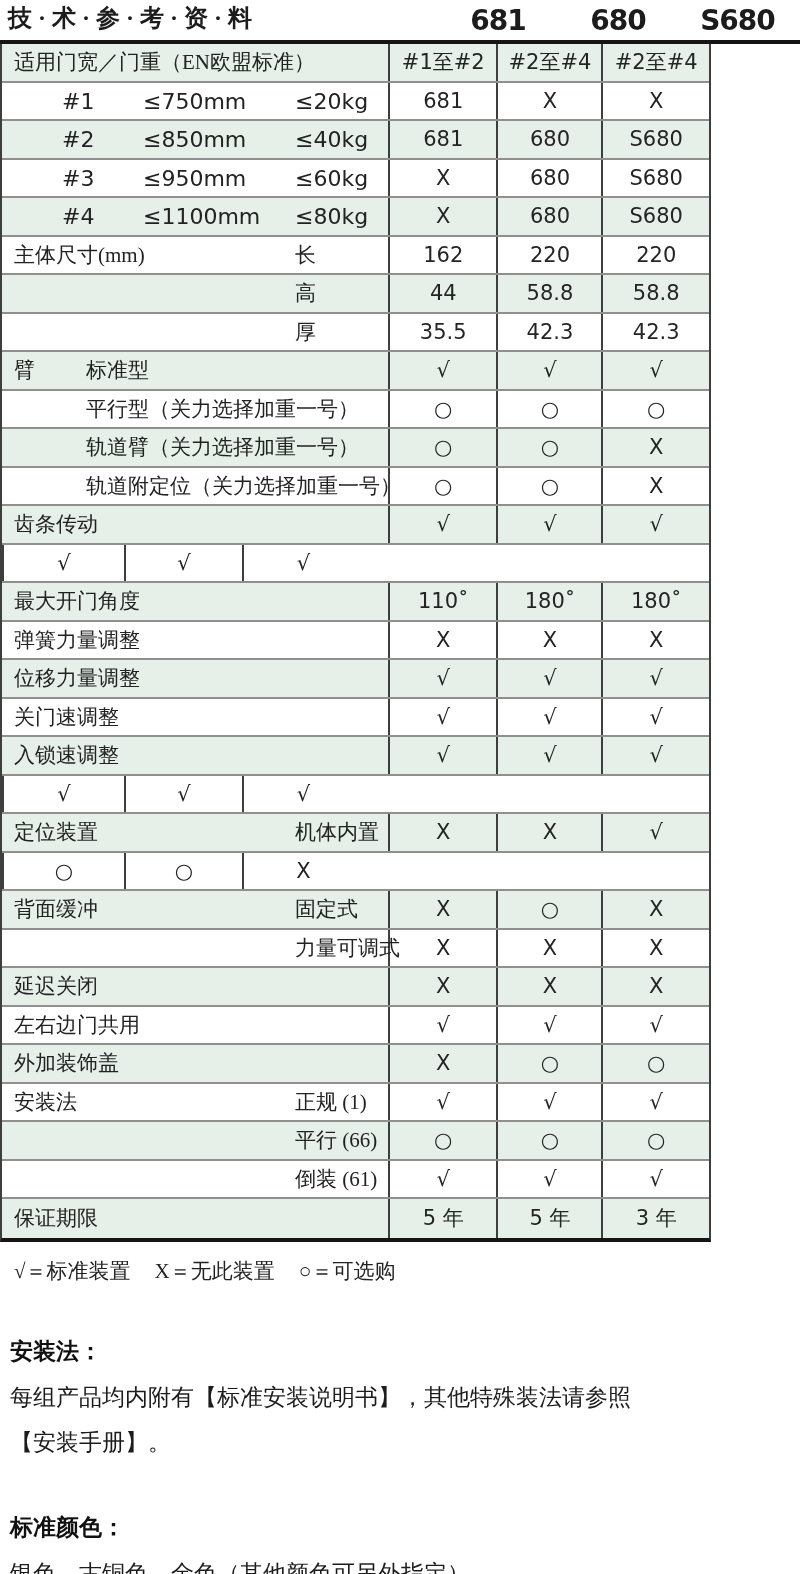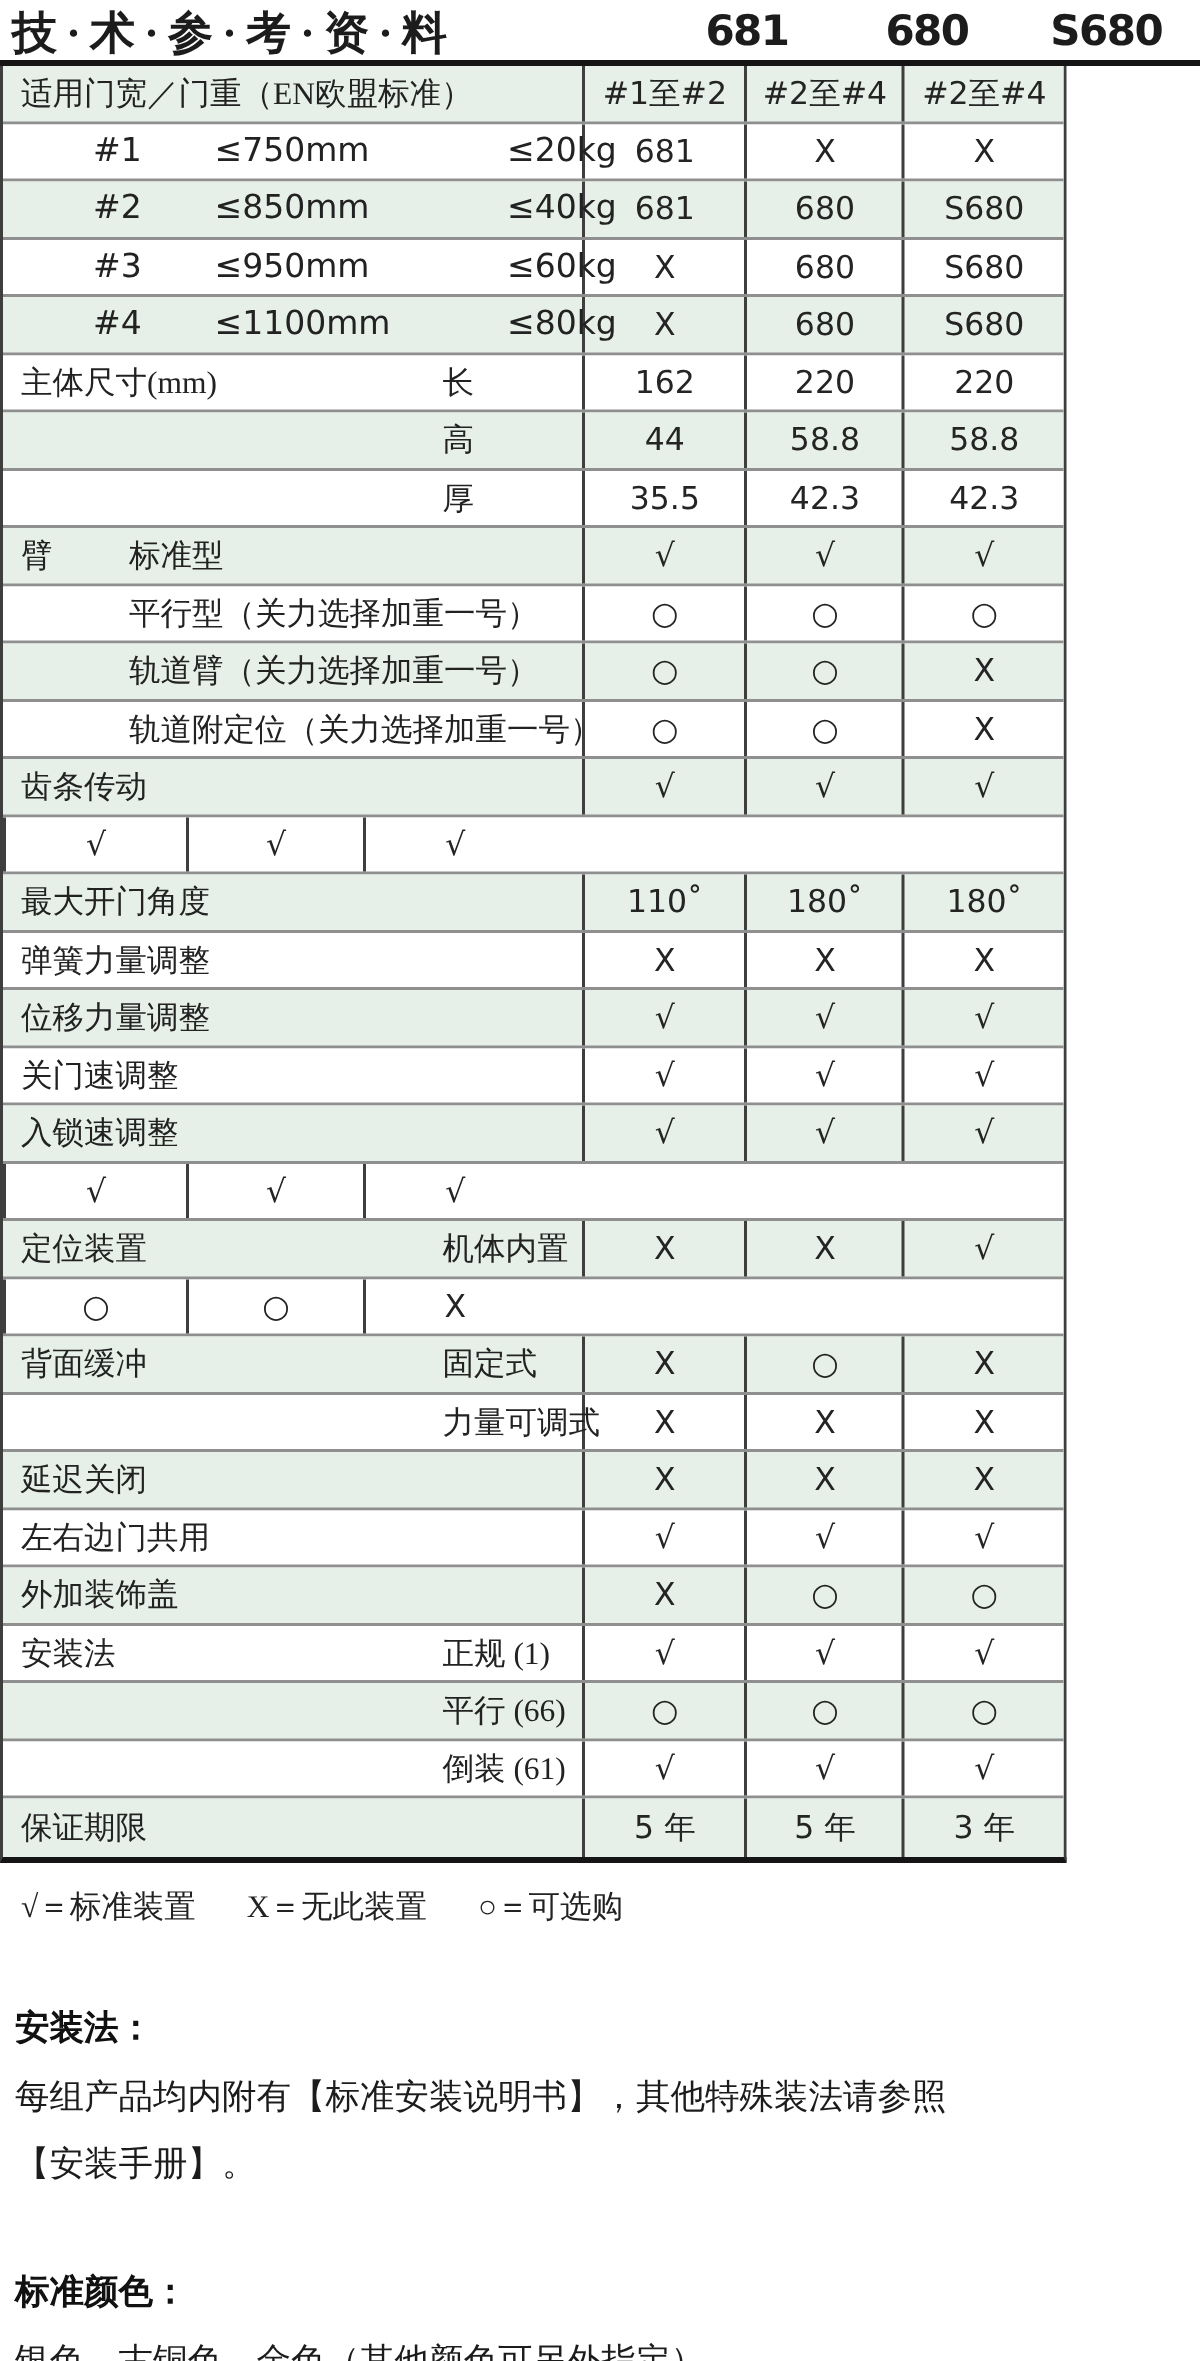--- a/index.html
+++ b/index.html
@@ -8,21 +8,21 @@
     width:800px;height:1574px;
     background:#ffffff;
     overflow:hidden;
     color:#1c1c1c;
     font-family:"Liberation Serif","DejaVu Serif",serif;
   }
   
   .title-row{position:relative;height:40px;}
   .doc-title{
     position:absolute;left:8px;top:2px;
-    font-size:30px;font-weight:bold;letter-spacing:6px;
+    font-size:24px;font-weight:bold;letter-spacing:6px;
     font-family:"Liberation Serif","DejaVu Serif",serif;
   }
   .model{
     position:absolute;top:2px;height:36px;
     display:flex;align-items:center;justify-content:center;
     font-family:"DejaVu Sans","Liberation Sans",sans-serif;
     font-weight:bold;font-size:28px;letter-spacing:-1px;
   }
   .model-1{left:437px;width:122px;}
   .model-2{left:559px;width:118px;}
@@ -44,35 +44,35 @@
   .label-cell{position:relative;width:435px;height:100%;}
   .lbl{
     position:absolute;top:50%;transform:translateY(-50%);
     white-space:nowrap;font-size:21px;color:#222;
   }
   .lbl-main{left:12px;}
   .lbl-num{left:60px;font-family:"DejaVu Sans","Liberation Sans",sans-serif;font-size:22px;}
   .lbl-arm{left:84px;}
   .lbl-size{left:141px;font-family:"DejaVu Sans","Liberation Sans",sans-serif;font-size:22px;}
   .lbl-sub{left:293px;}
-  .lbl-wt{left:293px;font-family:"DejaVu Sans","Liberation Sans",sans-serif;font-size:22px;margin-left:43px;}
+  .lbl-wt{left:293px;font-family:"DejaVu Sans","Liberation Sans",sans-serif;font-size:22px;}
   .val{
     box-sizing:border-box;height:100%;
     border-left:2px solid #3e3e3e;
     display:flex;align-items:center;justify-content:center;
     font-family:"DejaVu Sans","Liberation Sans",sans-serif;
     font-size:21px;color:#242424;
   }
   .val-1{width:122px;}
   .val-2{width:118px;}
   .val-3{width:121px;}
   
   .legend{
     margin:15px 0 0 14px;
-    display:flex;gap:34px;
+    display:flex;gap:24px;
     font-size:21px;color:#222;
   }
   
   .notes{margin:51px 0 0 10px;}
   .note-heading{
     font-size:23px;font-weight:bold;margin:0;color:#111;font-family:Liberation Serif, serif;
   }
   .note-body{
     font-size:23px;line-height:45px;margin:8px 0 0 0;color:#1c1c1c;
   }

